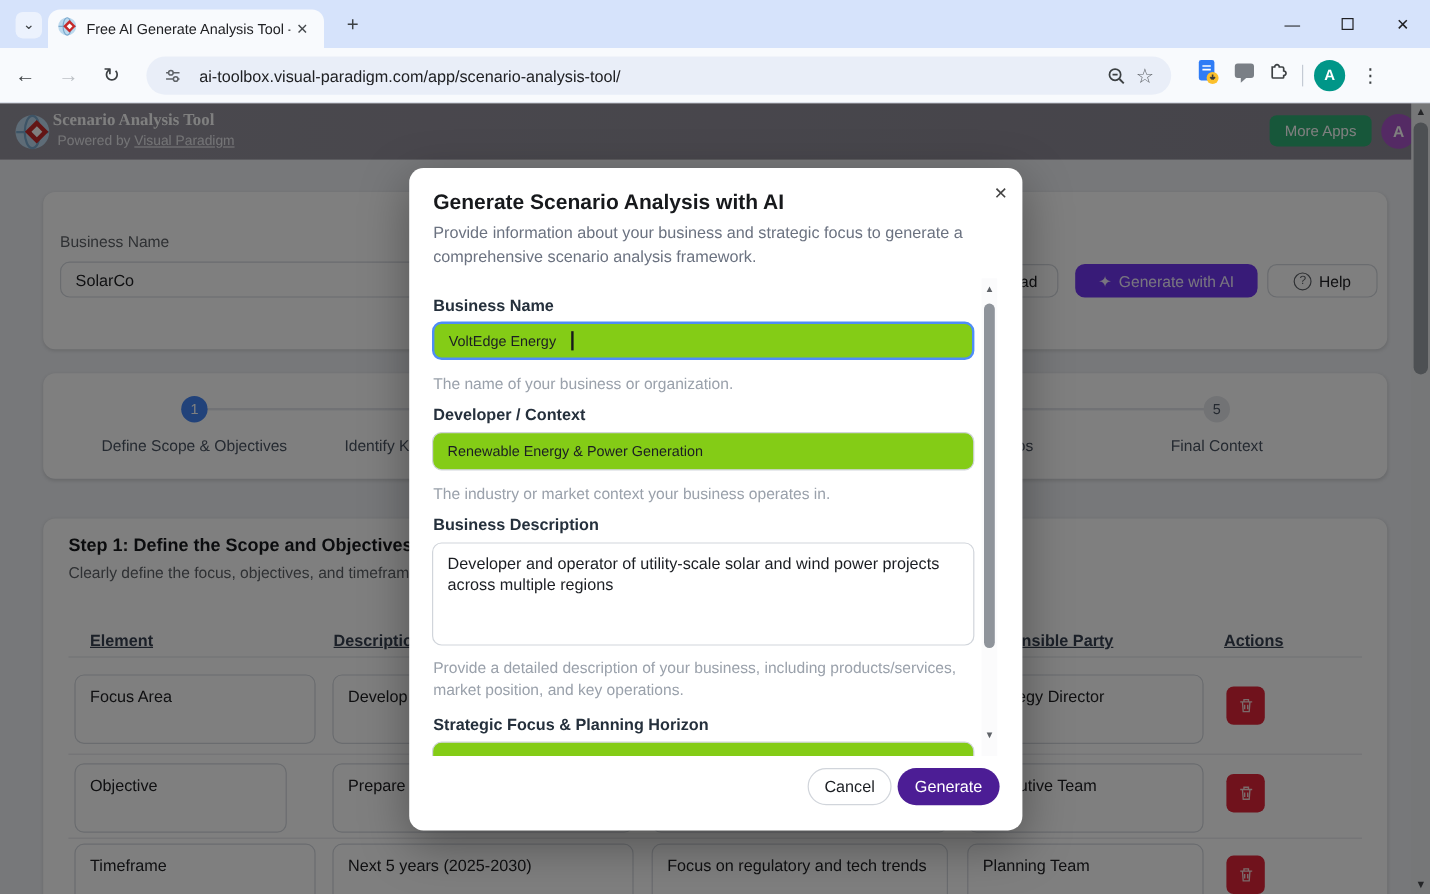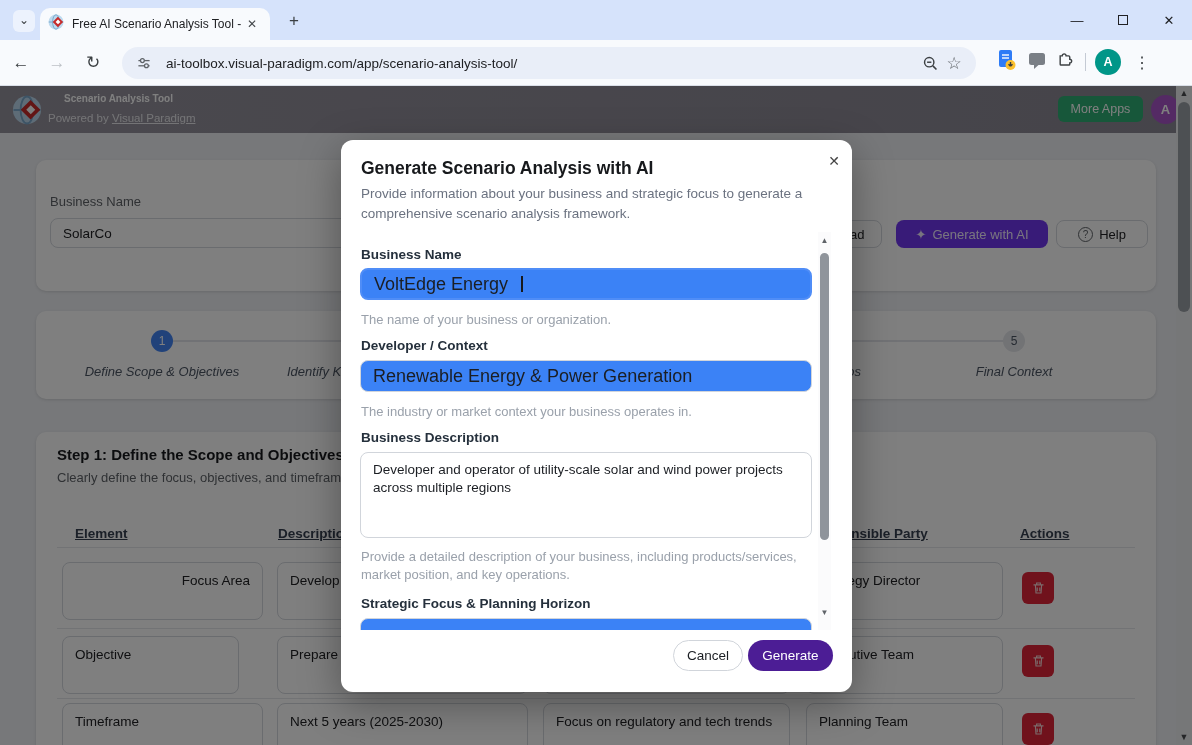--- a/index.html
+++ b/index.html
@@ -34,21 +34,21 @@
   .sep { width:1px; height:18px; background:#c4cad4; }
   .tb-avatar { width:26px; height:26px; border-radius:50%; background:#009688; color:#fff; font-size:12.5px;
     font-weight:bold; text-align:center; line-height:26px; cursor:pointer; }
   .menu3 { font-size:16px; color:#3c4043; cursor:pointer; padding:0 4px; letter-spacing:0; }
 
   
   .content { position:absolute; left:0; top:86px; width:1192px; height:659px; background:#eef0f4; overflow:hidden; }
   .appheader { position:absolute; left:0; top:0; width:1192px; height:47px;
     background:linear-gradient(90deg,#95929d,#8b8894); }
   .applogo { position:absolute; left:12px; top:9px; }
-  .apptitle { position:absolute; left:64px; top:7px; font-size:10px; font-weight:bold; color:#fff; }
+  .apptitle { position:absolute; left:44px; top:7px; font-size:14px; font-weight:bold; color:#fff;font-family:Liberation Serif, serif; }
   .powered { position:absolute; left:48px; top:26px; font-size:11.5px; color:#e8e8ec; }
   .powered a { color:#e8e8ec; text-decoration:underline; cursor:pointer; }
   .moreapps { position:absolute; left:1058px; top:10px; width:85px; height:26px; background:#2fae74;
     border:none; border-radius:6px; color:#fff; font-size:12.5px; cursor:pointer; font-family:inherit;text-align:center; }
   .hdr-avatar { position:absolute; left:1151px; top:9px; width:29px; height:29px; border-radius:50%;
     background:#a855c8; color:#fff; font-weight:bold; font-size:13px; text-align:center; line-height:29px; cursor:pointer; }
 
   .card { position:absolute; background:#ffffff; border-radius:10px; box-shadow:0 1px 3px rgba(0,0,0,.12); }
   .flabel { font-size:13px; color:#5f6368; }
   .ginput { border:1px solid #d4d8de; border-radius:8px; font-size:13.5px; color:#202124;
@@ -56,41 +56,41 @@
   .btn { border-radius:8px; font-size:13px; font-family:inherit; cursor:pointer; display:flex;
     align-items:center; justify-content:center; gap:6px; border:1px solid #d4d8de; background:#fff; color:#202124; }
   .btn.purple { background:#7136f0; border:none; color:#f0eaff; }
   .qcircle { display:inline-flex; width:15px; height:15px; border:1.4px solid #5f6368; border-radius:50%;
     font-size:10px; color:#5f6368; align-items:center; justify-content:center; }
 
   .stepline { position:absolute; height:2px; background:#e2e5ea; }
   .stepcircle { position:absolute; width:22px; height:22px; border-radius:50%; background:#e5e7eb;
     color:#4b5563; font-size:12px; text-align:center; line-height:22px; }
   .stepcircle.active { background:#4285f4; color:#fff; }
-  .steplabel { position:absolute; font-size:13px; color:#4b5563;font-style:italic; }
+  .steplabel { position:absolute; font-size:13px; color:#4b5563; }
 
   .th { position:absolute; font-size:13.5px; color:#374151; font-weight:bold; white-space:nowrap;text-decoration:underline; }
   .cellbox { position:absolute; height:58px; border:1px solid #d4d8de; border-radius:8px; background:#fff;
     font-size:13.5px; color:#202124; padding:10px 12px; white-space:nowrap; overflow:hidden; }
   .rowsep { position:absolute; height:1px; background:#e5e7eb; }
   .trashbtn { position:absolute; width:32px; height:32px; background:#e02438; border:none; border-radius:6px;
     cursor:pointer; display:flex; align-items:center; justify-content:center; }
 
   
   .overlay { position:absolute; left:0; top:0; width:1192px; height:659px; background:rgba(0,0,0,.5); }
   .modal { position:absolute; left:341px; top:54px; width:511px; height:552px; background:#fff;
     border-radius:12px; box-shadow:0 12px 40px rgba(0,0,0,.35); }
   .mclose { position:absolute; left:482px; top:10px; width:22px; height:22px; font-size:14px; color:#444;
     text-align:center; line-height:22px; cursor:pointer; }
   .mtitle { position:absolute; left:20px; top:18px; font-size:17.5px; font-weight:bold; color:#17191c; }
   .msub { position:absolute; left:20px; top:44px; width:462px; font-size:13.5px; color:#6b7280; line-height:20px; }
   .mscroll { position:absolute; left:0; top:92px; width:511px; height:398px; overflow:hidden; }
   .mlabel { position:absolute; left:20px; font-size:13.5px; color:#25303c; font-weight:bold; white-space:nowrap; }
   .minput { position:absolute; left:19px; width:452px; height:32px; border:1px solid #d1d5db; border-radius:8px;
-    font-size:18px; color:#1b1e23; padding:0 12px; display:flex; align-items:center; background:#3b82f6; font-family:inherit;gap:12px; }
+    font-size:12px; color:#1b1e23; padding:0 12px; display:flex; align-items:center; background:#84cc16; font-family:inherit;gap:12px; }
   .minput.focused { border:2px solid #4f8df7; }
   .caret { display:inline-block; width:1.5px; height:16px; background:#17191c; margin-left:1px; vertical-align:middle; }
   .mhelp { position:absolute; left:20px; width:452px; font-size:13px; color:#9aa1ab; line-height:18px; }
   .mtextarea { position:absolute; left:19px; width:452px; height:86px; border:1px solid #d1d5db; border-radius:8px;
     font-size:13.5px; color:#1b1e23; padding:8px 12px; line-height:18px; resize:none; font-family:inherit; }
   .msbar-track { position:absolute; left:477px; top:92px; width:13px; height:398px; background:#fbfbfc; }
   .msbar-thumb { position:absolute; left:479px; top:113px; width:9px; height:287px; background:#8f949b; border-radius:5px; cursor:pointer; }
   .msbar-arrow { position:absolute; left:477px; width:13px; font-size:8px; color:#5f6368; text-align:center; cursor:pointer; }
   .mfooter-btn { position:absolute; top:500px; height:31px; border-radius:17px; font-size:13.5px;
     font-family:inherit; cursor:pointer; }
@@ -112,21 +112,21 @@
     <div class="tab">
       <span>
         <svg width="16" height="16" viewBox="0 0 16 16">
             <circle cx="8" cy="8" r="7.5" fill="#bcd9ee"></circle>
             <ellipse cx="8" cy="8" rx="3.4" ry="7.2" fill="none" stroke="#7aa8cc" stroke-width="1"></ellipse>
             <line x1="0.8" y1="8" x2="15.2" y2="8" stroke="#7aa8cc" stroke-width="1"></line>
             <rect x="6.2" y="4.2" width="7.4" height="7.4" transform="rotate(45 9.9 7.9)" fill="#c62a2a"></rect>
             <rect x="8.3" y="6.2" width="3.4" height="3.4" transform="rotate(45 10 7.9)" fill="#fff"></rect>
           </svg>
       </span>
-      <span class="tab-title">Free AI Scenario Analysis Tool -</span>
+      <span class="tab-title">Free AI Generate Analysis Tool -</span>
       <span class="tab-close">✕</span>
     </div>
     <div class="newtab">+</div>
     <div class="wctrls">
       <div class="wbtn">—</div>
       <div class="wbtn">
           <span class="sq"></span>
         </div>
       <div class="wbtn">✕</div>
     </div>
@@ -240,21 +240,21 @@
       </div>
       <div style="position:absolute; left:21px; top:38px; font-size:13px; color:#5f6368; white-space:nowrap;">Clearly define the focus, objectives, and timeframe for the scenario analysis.</div>
 
       <div class="th" style="left:39px;  top:94px;">Element</div>
       <div class="th" style="left:242px; top:94px;">Description</div>
       <div class="th" style="left:507px; top:94px;"></div>
       <div class="th" style="left:774px; top:94px;">Responsible Party</div>
       <div class="th" style="left:984px; top:94px;">Actions</div>
       <div class="rowsep" style="left:21px; top:115px; width:1078px;"></div>
 
-      <div class="cellbox" style="left:26px;  top:130px; width:201px;text-align:right;">Focus Area</div>
+      <div class="cellbox" style="left:26px;  top:130px; width:201px;">Focus Area</div>
       <div class="cellbox" style="left:241px; top:130px; width:251px;">Develop</div>
       <div class="cellbox" style="left:507px; top:130px; width:247px;"></div>
       <div class="cellbox" style="left:770px; top:130px; width:197px;">Strategy Director</div>
       <button class="trashbtn" style="left:986px; top:140px;">
         <svg width="15" height="16" viewBox="0 0 24 24" fill="none" stroke="#f6d6d6" stroke-width="1.8">
             <path d="M4 7h16M9 7V4h6v3M7 7l1 13h8l1-13M10 11v6M14 11v6"></path>
           </svg>
       </button>
       <div class="rowsep" style="left:21px; top:196px; width:1078px;"></div>
 

